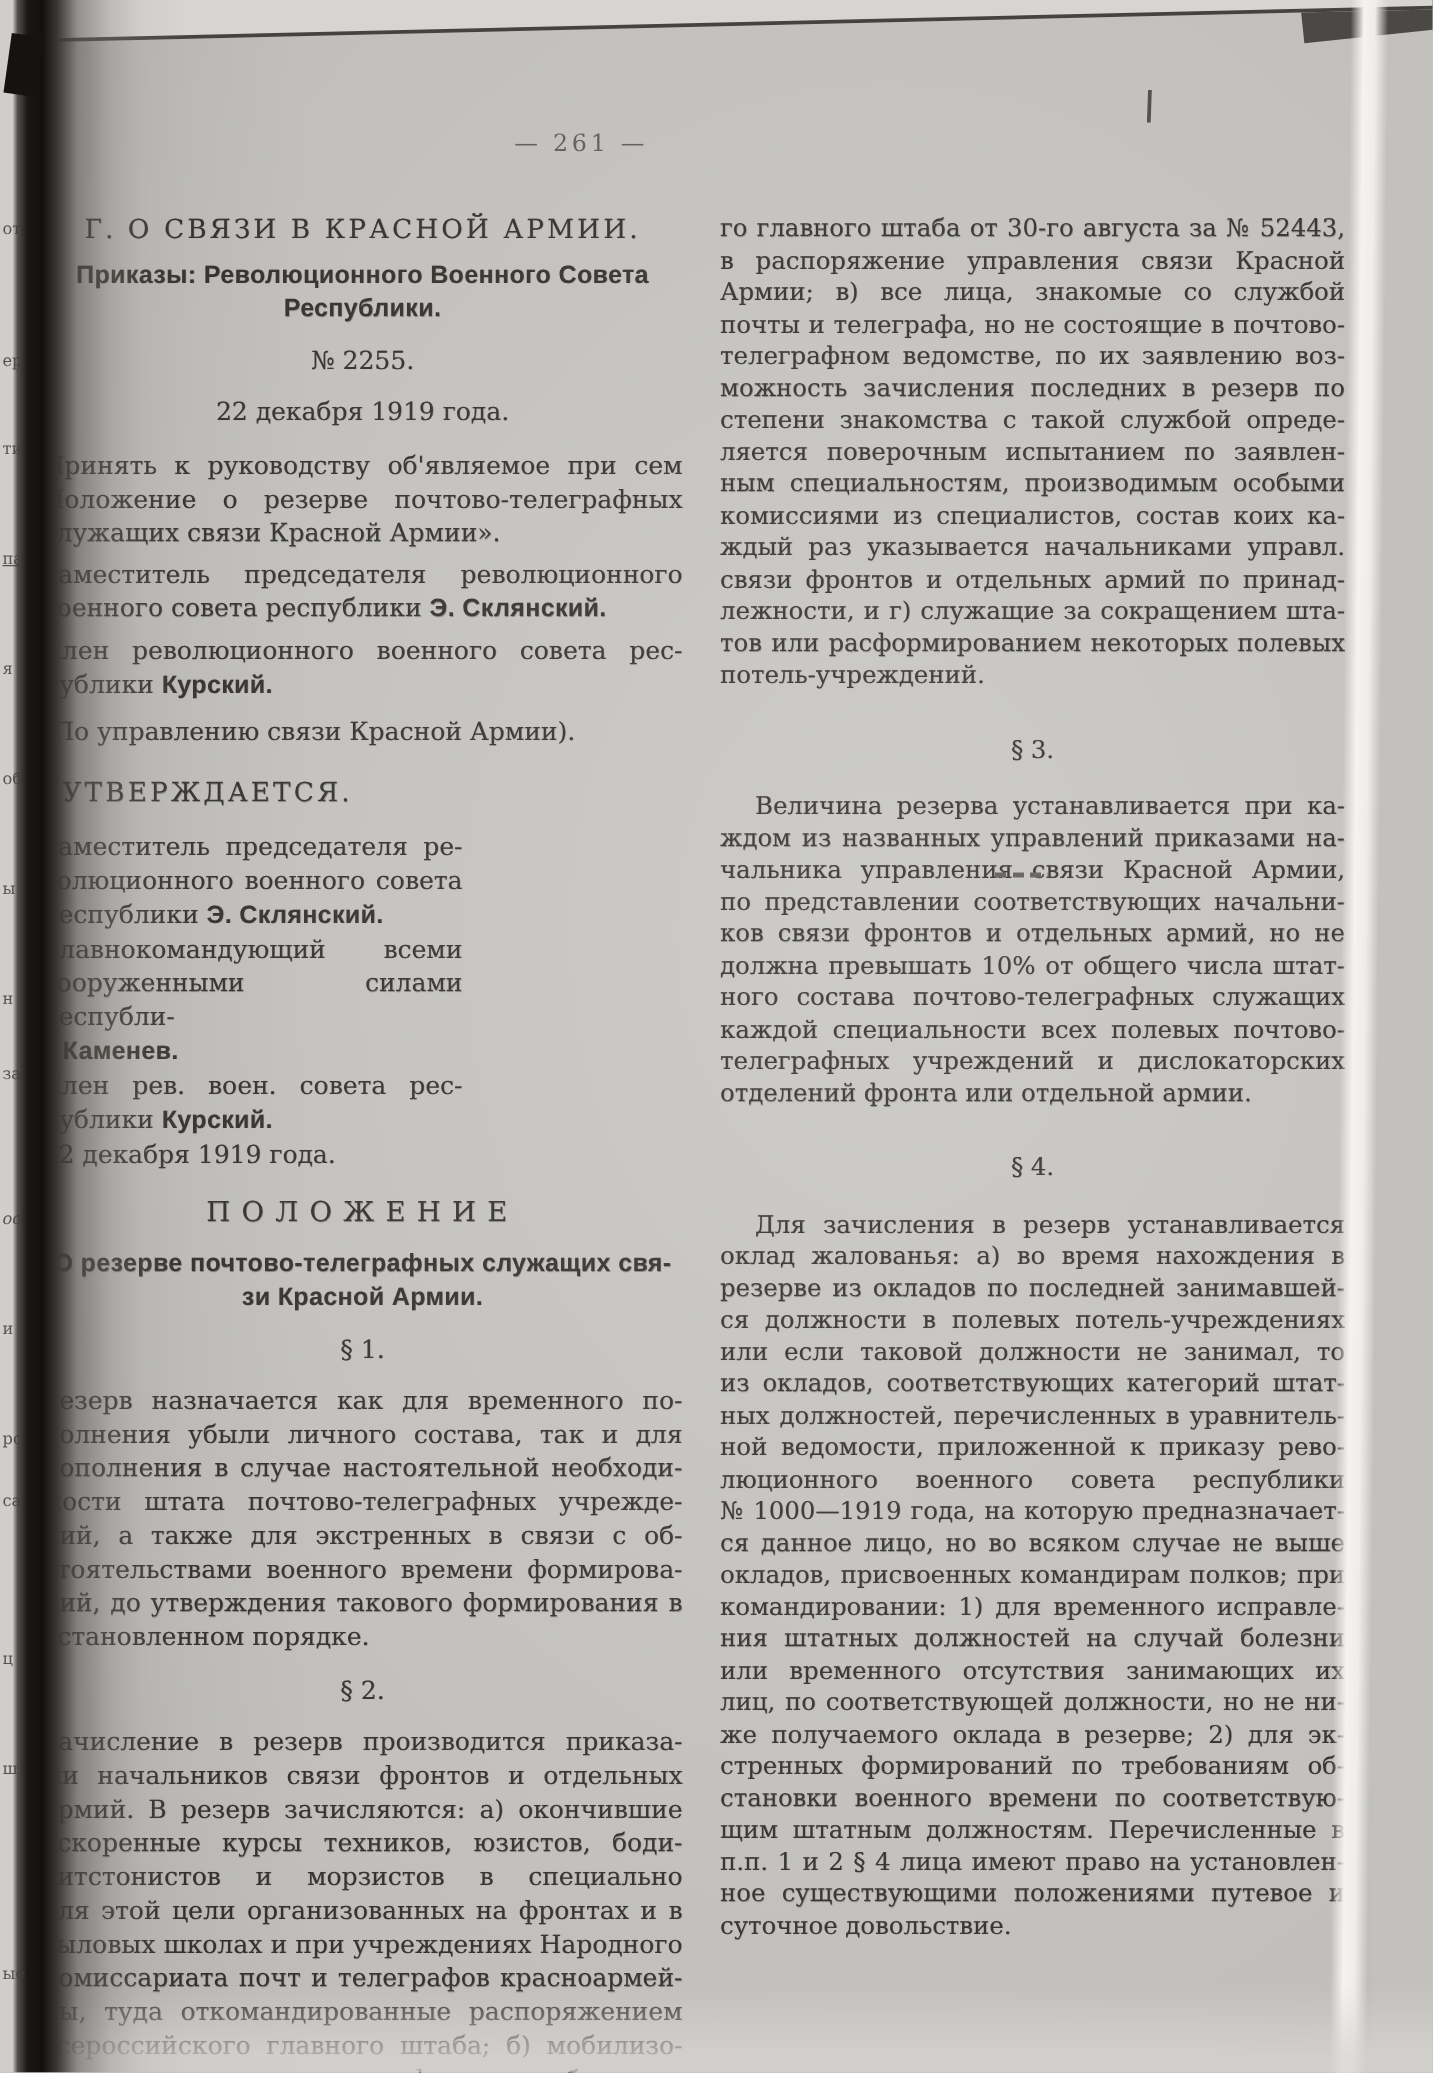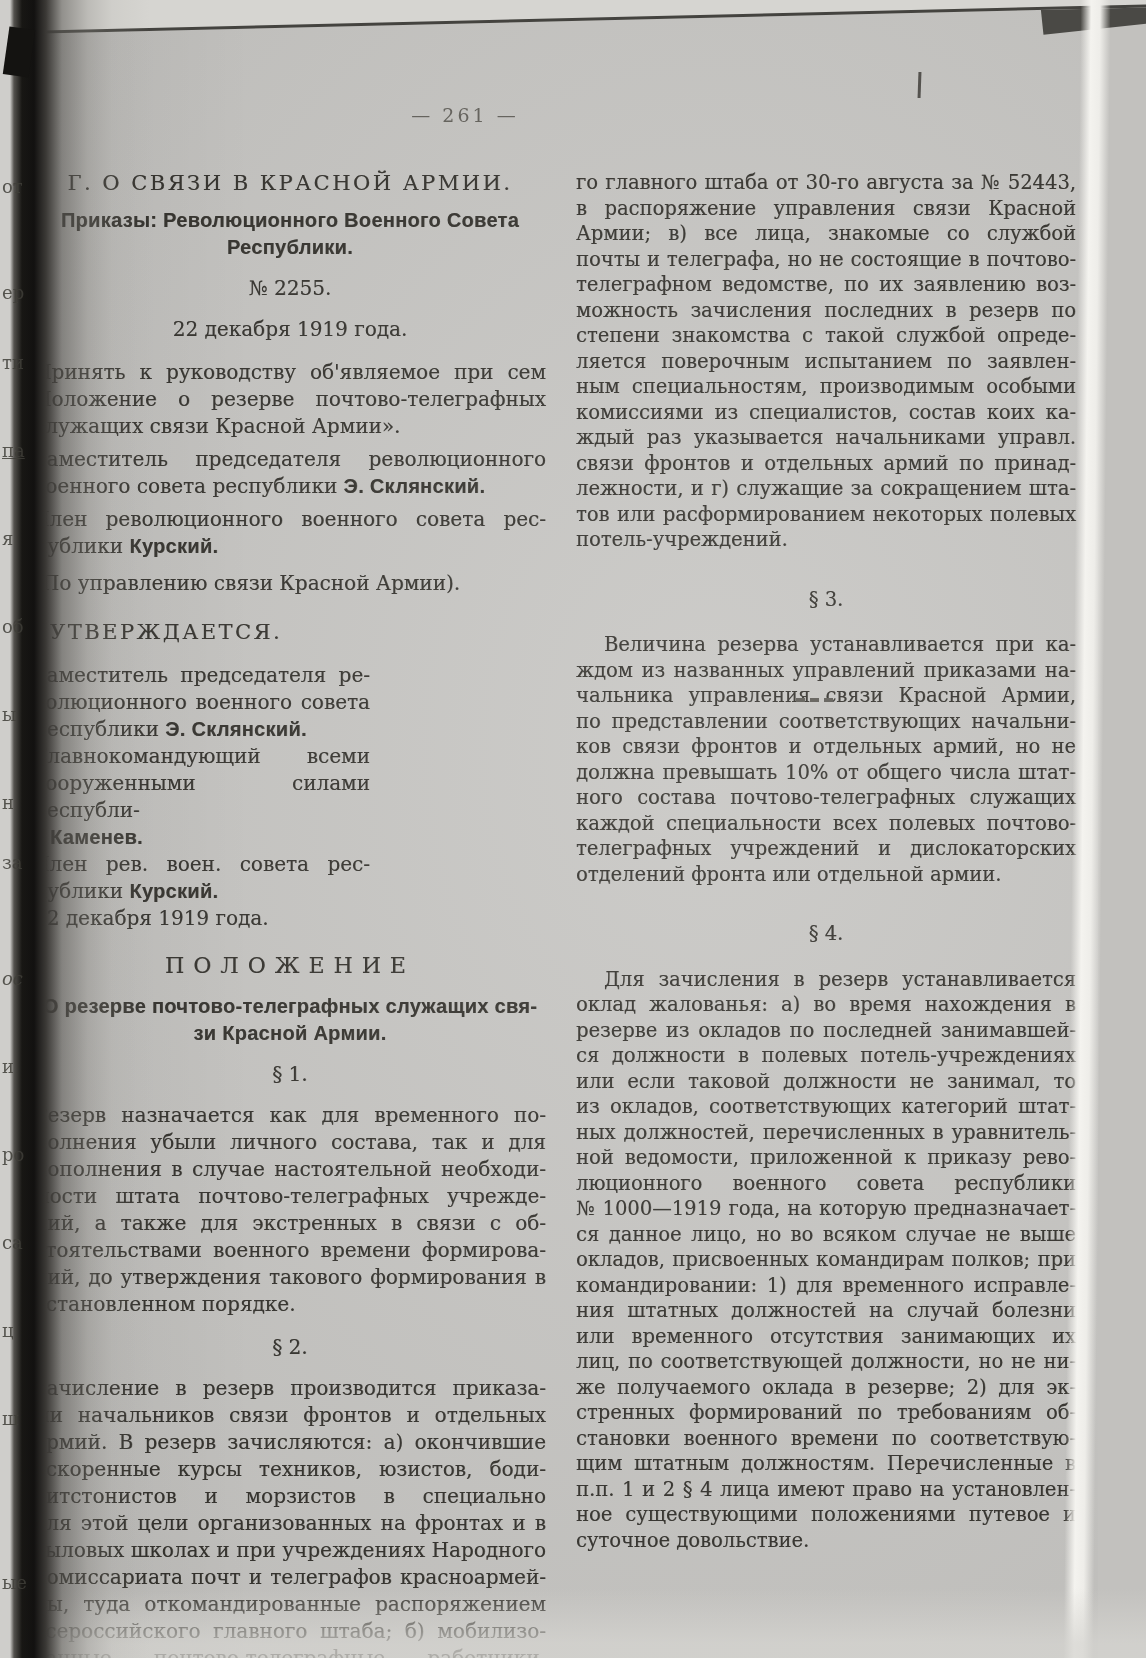--- a/index.html
+++ b/index.html
@@ -74,21 +74,21 @@
   .sp3{letter-spacing:9px;font-size:22px;}
   .indent16{text-indent:16px;}
   .indent28{text-indent:28px;}
   .narrow{width:336px;}
   .mb6{margin-bottom:6px;}  .mb10{margin-bottom:10px;}
   .mb14{margin-bottom:14px;}.mb16{margin-bottom:16px;}
   .mb20{margin-bottom:20px;}.mb22{margin-bottom:22px;}.mb34{margin-bottom:34px;}
   
   .frag{
     position:absolute;left:2px;width:14px;z-index:6;
-    font-size:18px;color:rgba(64,62,56,0.85);
+    font-size:13px;color:rgba(64,62,56,0.85);
     font-family:"DejaVu Serif",serif;
   }
   
   .tick{position:absolute;left:918px;top:72px;width:3px;height:26px;
     background:#54524e;transform:rotate(2deg);z-index:4;}
   .dash{position:absolute;left:796px;top:698px;width:42px;height:4px;z-index:4;
     background:repeating-linear-gradient(90deg,#6b6964 0 9px,rgba(0,0,0,0) 9px 14px);}
 </style>
 </head>
 <body>
@@ -214,21 +214,21 @@
       <span class="frag" style="top: 352px; text-align: right;">ти</span>
       <span class="frag" style="top: 440px; text-decoration: underline;">па</span>
       <span class="frag" style="top: 528px;">я</span>
       <span class="frag" style="top: 616px;">об</span>
       <span class="frag" style="top: 704px;">ы</span>
       <span class="frag" style="top: 792px;">н</span>
       <span class="frag" style="top: 852px;">за</span>
       <span class="frag" style="top: 968px; font-style: italic;">ос</span>
       <span class="frag" style="top: 1056px;">и</span>
       <span class="frag" style="top: 1144px;">ро</span>
-      <span class="frag" style="top: 1232px;">са</span>
+      <span class="frag" style="top: 1194px;">са</span>
       <span class="frag" style="top: 1320px;">ц</span>
       <span class="frag" style="top: 1408px;">ш</span>
       <span class="frag" style="top: 1572px;">ые</span>
     </div>
   <div class="tick"></div>
   <div class="dash"></div>
   <div class="bottom-fade"></div>
 
 </div>
 

